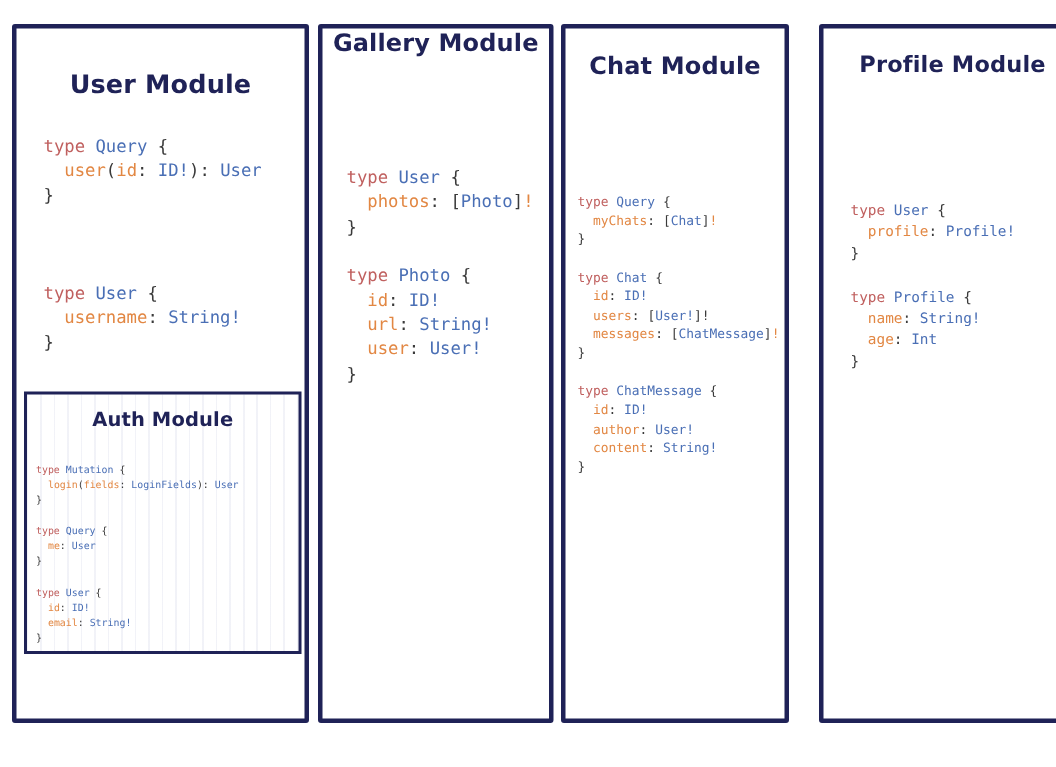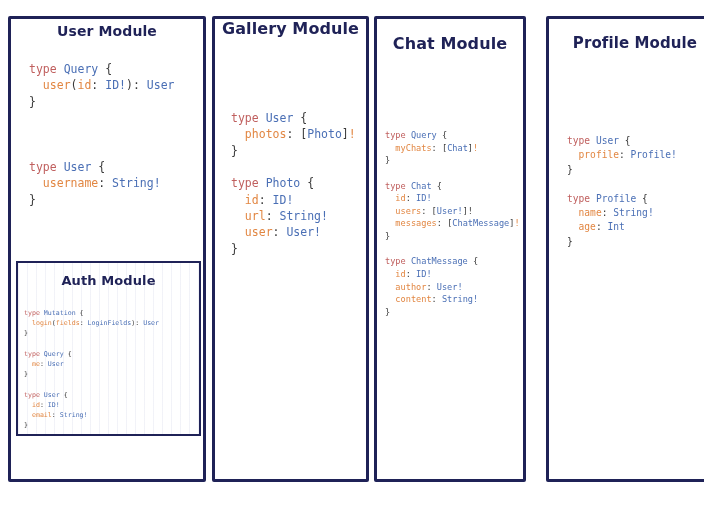--- a/index.html
+++ b/index.html
@@ -49,22 +49,22 @@
   .code .typ  { color: #4a6fb5; text-align: right; }
   .code .fld  { color: #e28743; }
   .code .pun  { color: #3a3a3a; }
 
   
   #panel-user {
     left: 8px; top: 16px;
     width: 198px; height: 466px;
   }
   #panel-user .panel-title {
-    font-size: 14px;
-    margin-top: 4px;
+    font-size: 17px;
+    margin-top: 28px;
   }
   #panel-user .code {
     font-size: 11.5px;
     margin: 22px 0 0 18px;
   }
 
   
   #panel-auth {
     position: absolute;
     box-sizing: border-box;

